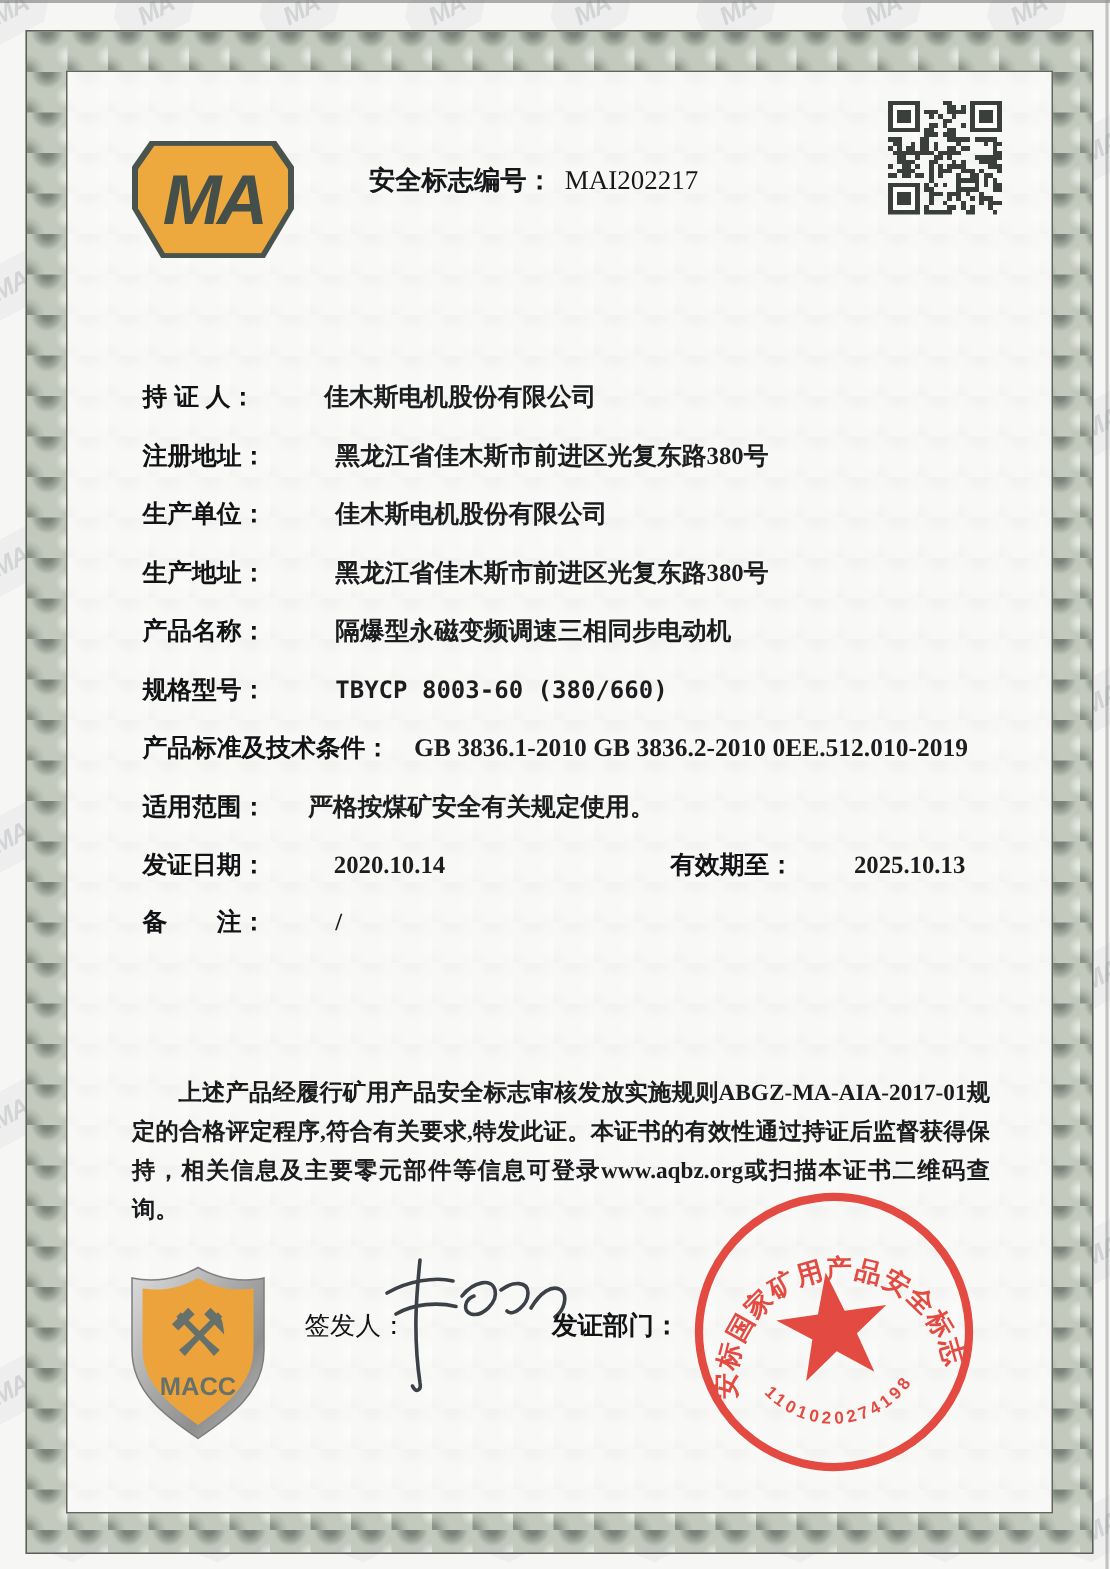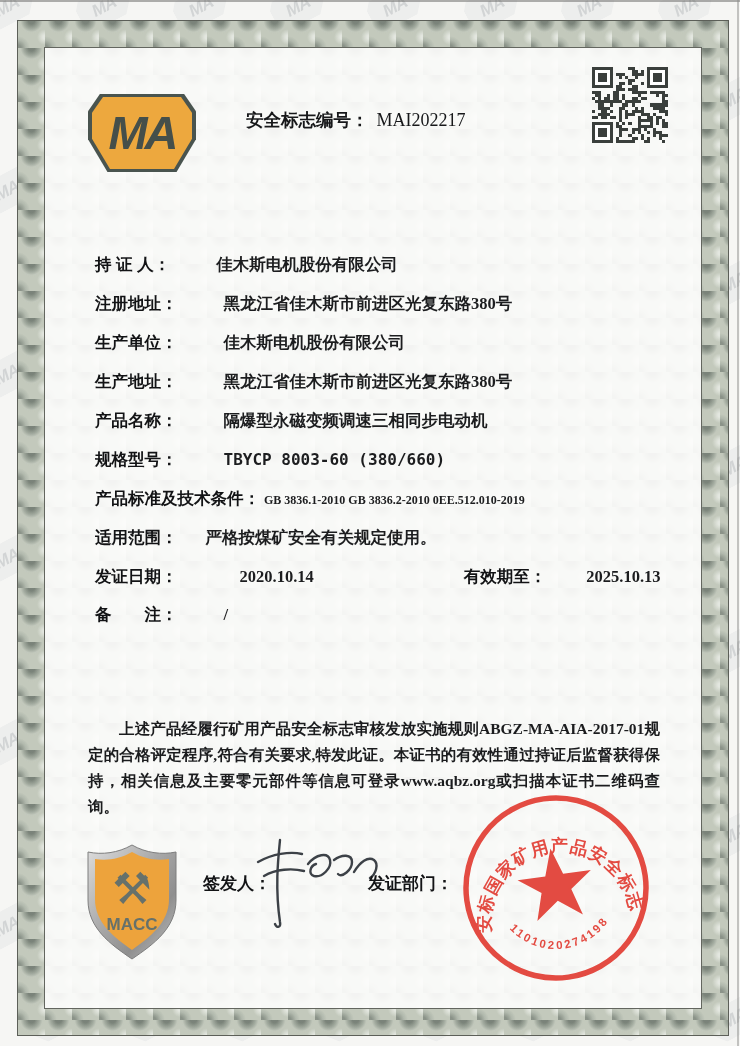--- a/index.html
+++ b/index.html
@@ -72,21 +72,21 @@
   .row{position:absolute;left:49px;white-space:nowrap;}
   .row .lbl{font-family:"Liberation Sans",sans-serif;font-weight:bold;font-size:16.5px;color:#121315;}
   .row .val{font-size:16.5px;color:#1c1d1f;font-weight:600;}
   .statement{
     position:absolute;left:42px;top:652px;width:572px;
     font-size:15.5px;line-height:26px;color:#1b1c1e;font-weight:600;
     text-indent:2em;text-align:justify;
   }
   
   .shield{position:absolute;left:38px;top:794px;}
-  .signer{position:absolute;left:157px;top:824px;font-family:"Liberation Sans",sans-serif;font-weight:bold;font-size:17px;color:#121315;}
+  .signer{position:absolute;left:157px;top:824px;font-family:"Liberation Sans",sans-serif;font-weight:normal;font-size:17px;color:#121315;}
   .signature{position:absolute;left:196px;top:778px;}
   .issuer{position:absolute;left:322px;top:824px;font-family:"Liberation Sans",sans-serif;font-weight:bold;font-size:17px;color:#121315;}
   .stamp{position:absolute;left:412px;top:742px;opacity:.92;transform:rotate(-8deg);}
 </style>
 </head>
 <body>
 
 <div class="page">
 
   <div class="wm-layer">
@@ -448,30 +448,30 @@
     <div class="row" style="top:362px">
       <span class="lbl">产品名称：</span>
       <span class="val" style="margin-left:42px">隔爆型永磁变频调速三相同步电动机</span>
     </div>
     <div class="row" style="top:401px">
       <span class="lbl">规格型号：</span>
       <span class="val" style="margin-left:42px;font-family:'DejaVu Sans Mono',monospace;font-size:16px">TBYCP 8003-60 (380/660)</span>
     </div>
     <div class="row" style="top:440px">
       <span class="lbl">产品标准及技术条件：</span>
-      <span class="val" style="font-size:12px">GB 3836.1-2010 GB 3836.2-2010 0EE.512.010-2019</span>
+      <span class="val" style="margin-left:12px;font-size:17px">GB 3836.1-2010 GB 3836.2-2010 0EE.512.010-2019</span>
     </div>
     <div class="row" style="top:479px">
       <span class="lbl">适用范围：</span>
       <span class="val" style="margin-left:24px">严格按煤矿安全有关规定使用。</span>
     </div>
 
     <div class="row" style="top:518px">
       <span class="lbl">发证日期：</span>
-      <span class="val" style="margin-left:58px">2020.10.14</span>
+      <span class="val" style="margin-left:41px">2020.10.14</span>
       <span class="lbl" style="margin-left:146px">有效期至：</span>
       <span class="val" style="margin-left:36px">2025.10.13</span>
     </div>
 
     <div class="row" style="top:556px">
       <span class="lbl">备　　注：</span>
       <span class="val" style="margin-left:42px">/</span>
     </div>
 
     <p class="statement">上述产品经履行矿用产品安全标志审核发放实施规则ABGZ-MA-AIA-2017-01规定的合格评定程序,符合有关要求,特发此证。本证书的有效性通过持证后监督获得保持，相关信息及主要零元部件等信息可登录www.aqbz.org或扫描本证书二维码查询。</p>

